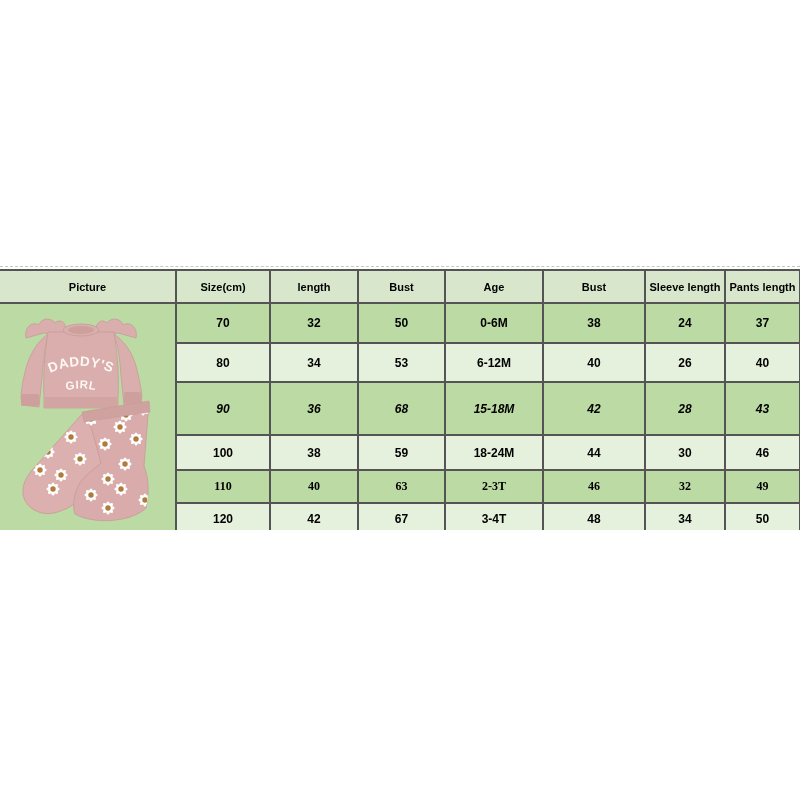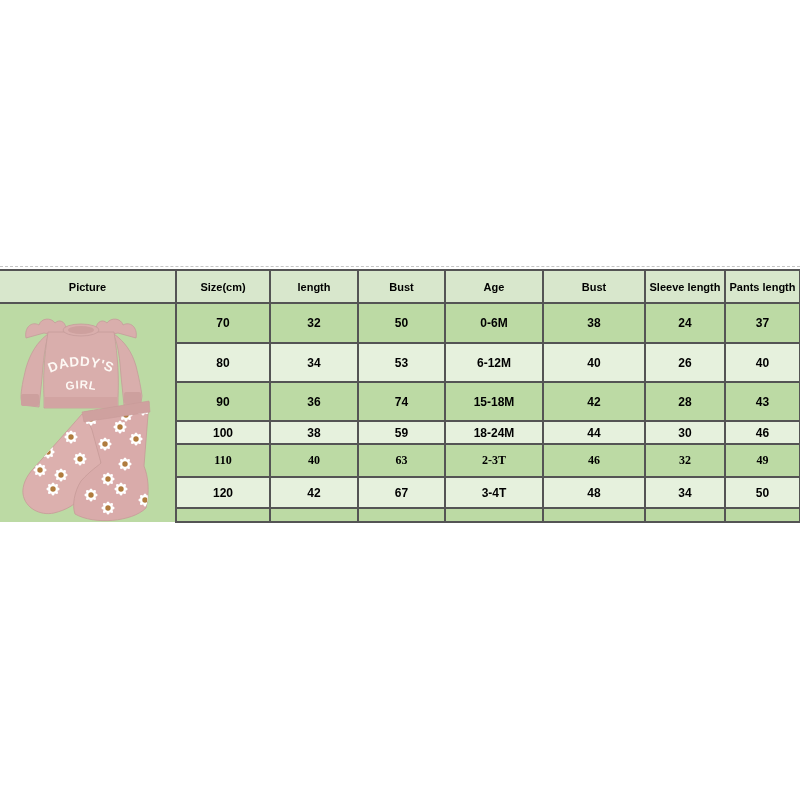--- a/index.html
+++ b/index.html
@@ -19,22 +19,22 @@
   }
   .size-chart th{
     background:var(--header-bg,#d8e7cc);
     font-size:11px;white-space:nowrap;
   }
   .size-chart td{font-size:12px;}
   .size-chart th:first-child{border-left:none;margin-left:28px;}
   thead tr{height:33px;}
   tbody tr:nth-child(1){height:40px;}
   tbody tr:nth-child(2){height:39px;}
-  tbody tr:nth-child(3){height:39px;}
-  tbody tr:nth-child(4){height:23px;}
+  tbody tr:nth-child(3){height:53px;font-style:italic;}
+  tbody tr:nth-child(4){height:35px;}
   tbody tr:nth-child(5){height:33px;font-family:Liberation Serif, serif;}
   tbody tr:nth-child(6){height:31px;}
   tbody tr:nth-child(7){height:14px;}
   tr.dark td{background:var(--row-dark,#bcdaa4);margin-top:30px;}
   tr.light td{background:var(--row-light,#e6f1dd);}
   tr.sliver td{background:var(--row-dark,#bcdaa4);}
   td.pic{background:#ffffff;position:relative;border-left:none;border-bottom:none;}
   .photo-svg{position:absolute;left:8px;top:14px;width:162px;height:212px;}
 </style>
 </head>
@@ -155,21 +155,21 @@
           <td>34</td>
           <td>53</td>
           <td>6-12M</td>
           <td>40</td>
           <td>26</td>
           <td>40</td>
         </tr>
         <tr class="dark">
           <td>90</td>
           <td>36</td>
-          <td>74</td>
+          <td>68</td>
           <td>15-18M</td>
           <td>42</td>
           <td>28</td>
           <td>43</td>
         </tr>
         <tr class="light">
           <td>100</td>
           <td>38</td>
           <td>59</td>
           <td>18-24M</td>

